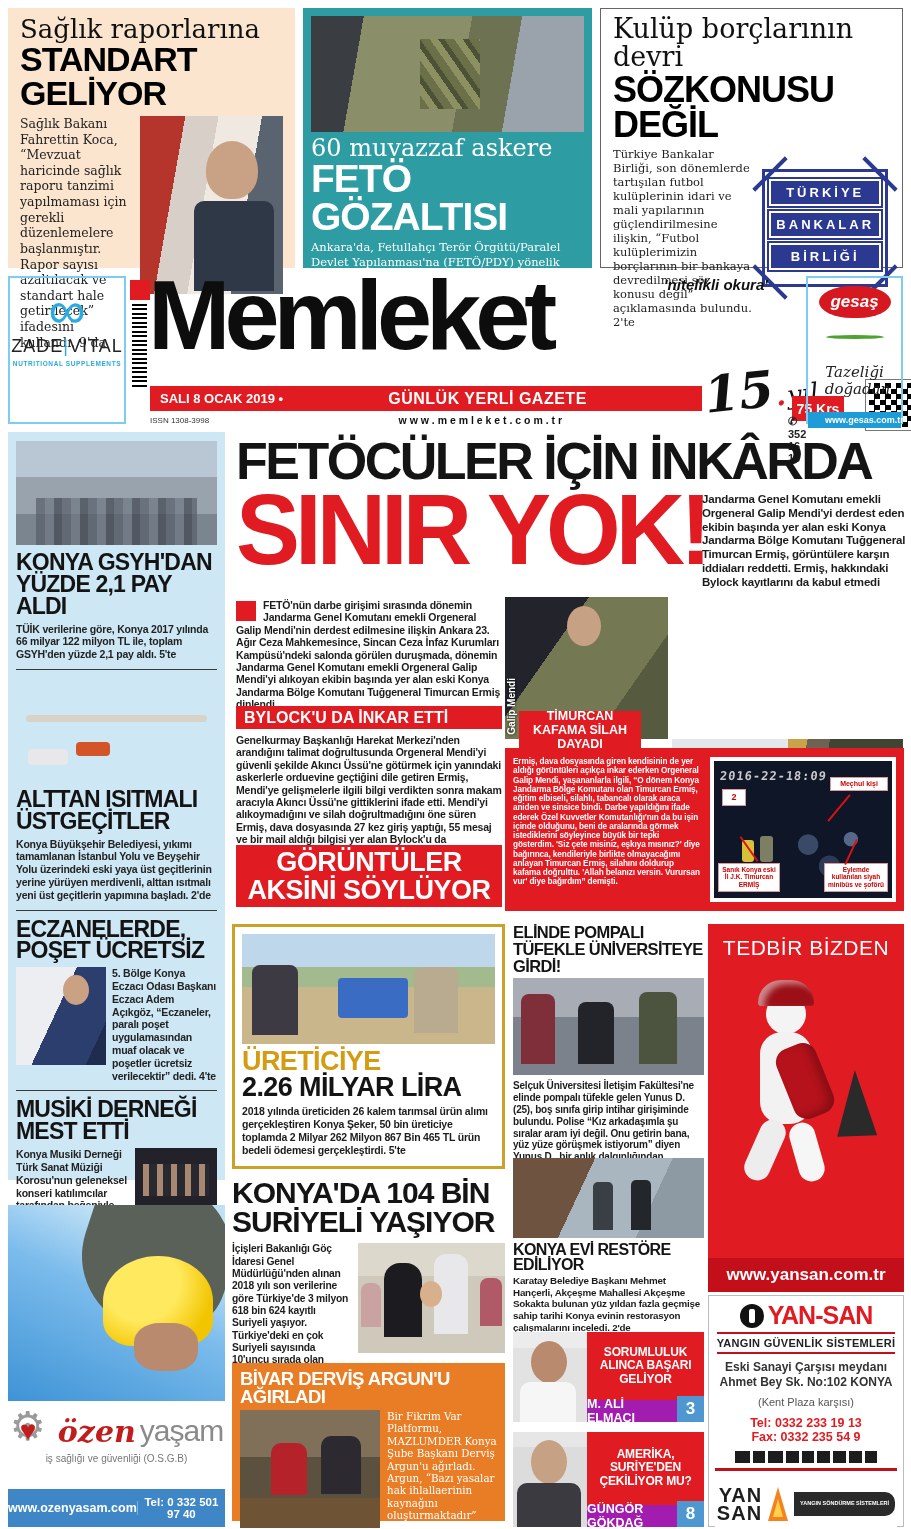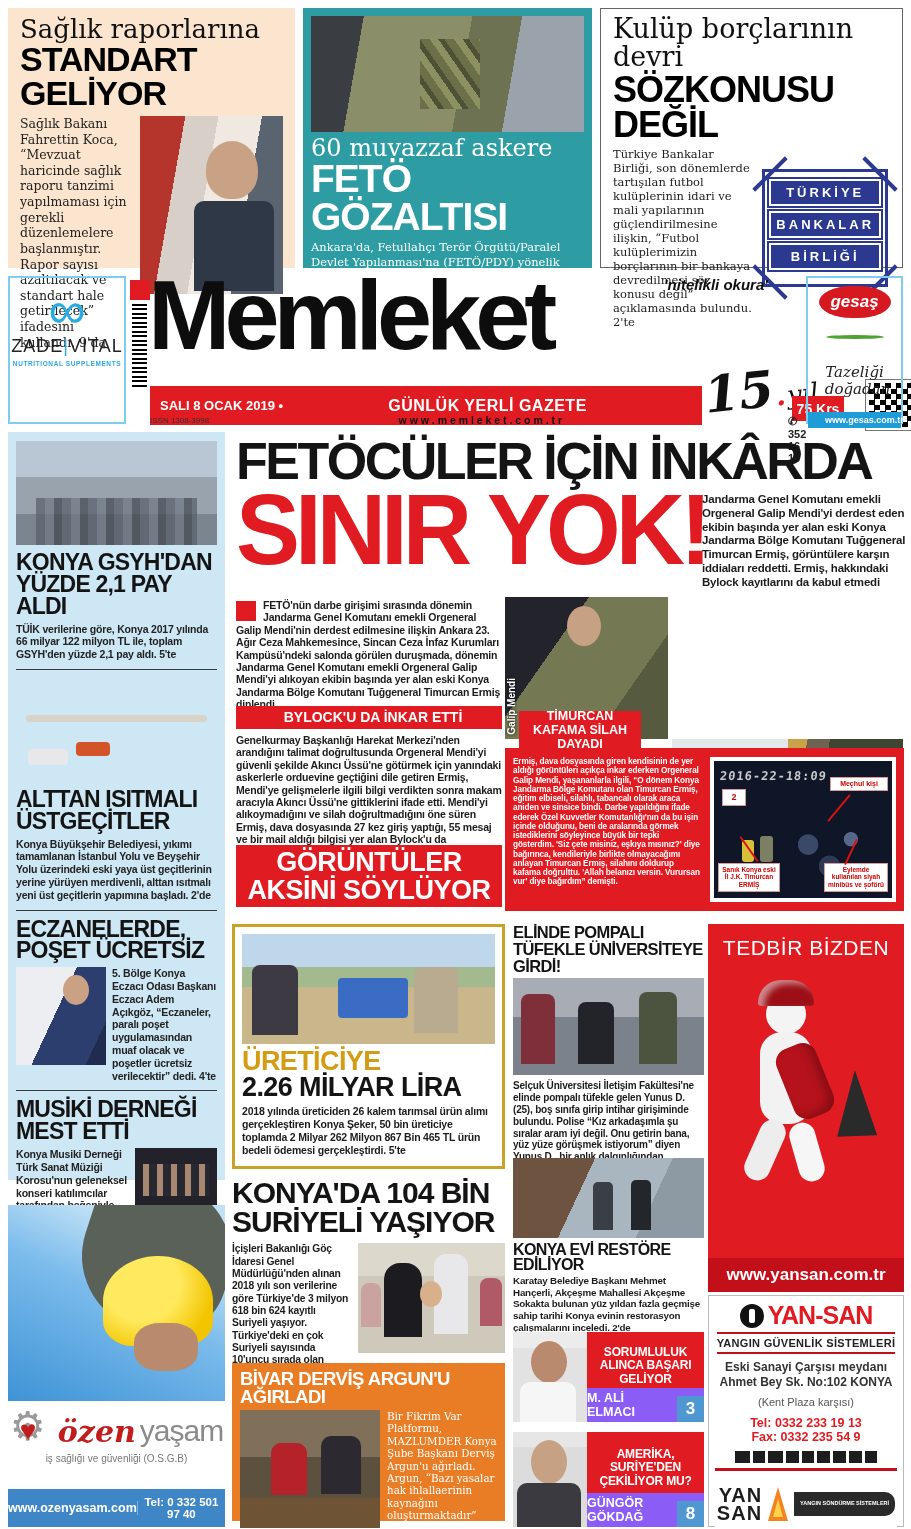--- a/index.html
+++ b/index.html
@@ -42,21 +42,21 @@
   .lc-b { font-weight:bold; font-size:10.5px; line-height:1.22; letter-spacing:-0.2px; color:#222; }
 
   
   .bylock { background:#e11b22; color:#fff; font-weight:bold; }
   .q-label { position:absolute; background:#fff; color:#c00; font-weight:bold; font-size:6.5px;
              padding:2px 3px; text-align:center; line-height:1.2; border:1px solid #d99; }
 
   
   .yansan-ad { left:708px; top:924px; width:196px; height:368px; background:#e11b22; overflow:hidden; }
   .colbox { background:#e11b22; overflow:hidden; }
-  .colbox .strip { position:absolute; left:74px; right:0; bottom:0; height:34px; background:#8b5cf6;
+  .colbox .strip { position:absolute; left:74px; right:0; bottom:0; height:22px; background:#a21caf;
                    color:#fff; font-weight:bold; font-size:12.5px; display:flex; align-items:center;
                    justify-content:flex-end; padding-right:32px; }
   .colbox .pnum { position:absolute; right:0; bottom:0; width:27px; height:26px; background:#4e97d1;
                   color:#fff; font-weight:bold; font-size:17px; display:flex; align-items:center; justify-content:center; }
   .colbox .ctitle { position:absolute; left:78px; right:4px; color:#fff; font-weight:bold; font-size:12px;
                     text-align:center; line-height:1.12; letter-spacing:-0.2px; }
 </style>
 </head>
 <body>
 
@@ -108,21 +108,21 @@
       <span>ZADE</span><span style="color:#29abe2;">|</span><span>VITAL</span>
     </div>
     <div style="font-size:6.5px; color:#29abe2; letter-spacing:0.6px; font-weight:bold; margin-top:3px;">NUTRITIONAL SUPPLEMENTS</div>
   </div>
 
   <div class="abs" style="left:130px; top:272px; width:672px; height:158px;">
     <div class="abs" style="left:0; top:8px; width:20px; height:20px; background:#e11b22;"></div>
     <div class="abs" style="left:2px; top:32px; width:15px; height:84px; background:repeating-linear-gradient(to bottom,#000 0 2px,#fff 2px 4px,#000 4px 6px,#fff 6px 9px);"></div>
     <div class="abs" style="left:18px; top:-14px; font-size:99px; font-weight:bold; letter-spacing:-6px; color:#0d0d0d;">Memleket</div>
     <div class="abs" style="left:534px; top:4px; font-size:15px; font-weight:bold; font-style:italic; color:#111;">'nitelikli okura'</div>
-    <div class="abs redbar" style="left:20px; top:114px; width:552px; height:39px; padding:0 10px;">
+    <div class="abs redbar" style="left:20px; top:114px; width:552px; height:25px; padding:0 10px;">
       <span style="font-size:13px; font-weight:bold;">SALI 8 OCAK 2019 •</span>
       <span style="font-size:16px; font-weight:bold; letter-spacing:0.5px; margin:0 auto;">GÜNLÜK YERLİ GAZETE</span>
     </div>
     <div class="abs" style="left:20px; top:142px; width:552px; display:flex; justify-content:space-between; align-items:center;">
       <span style="font-size:8px; color:#333;">ISSN 1308-3998</span>
       <span style="font-size:10.5px; font-weight:bold; color:#111; margin-right:140px;">w w w . m e m l e k e t . c o m . t r</span>
     </div>
     <div class="abs" style="left:574px; top:88px; transform:rotate(-6deg); font-family:'DejaVu Serif',serif; font-style:italic; color:#111;">
       <span style="font-size:50px; font-weight:bold;">15</span><span style="color:#e11b22; font-size:40px;">.</span><span style="font-size:26px;">yıl</span>
     </div>
@@ -183,21 +183,21 @@
   </div>
 
   <div class="abs hl" style="left:236px; top:437px; width:670px; font-size:52px; letter-spacing:-2.5px;">FETÖCÜLER İÇİN İNKÂRDA</div>
   <div class="abs hl" style="left:236px; top:482px; font-size:96px; color:#e11b22; letter-spacing:-5px; transform:scaleY(1.04); transform-origin:top left;">SINIR YOK!</div>
   <div class="abs bodytxt" style="left:702px; top:493px; width:204px; font-size:11.5px; line-height:1.2;">Jandarma Genel Komutanı emekli Orgeneral Galip Mendi'yi derdest eden ekibin başında yer alan eski Konya Jandarma Bölge Komutanı Tuğgeneral Timurcan Ermiş, görüntülere karşın iddiaları reddetti. Ermiş, hakkındaki Bylock kayıtlarını da kabul etmedi</div>
 
   <div class="abs" style="left:236px; top:599px; width:266px;">
     <div style="float:left; width:20px; height:20px; background:#e11b22; margin:2px 7px 2px 0;"></div>
     <span class="bodytxt" style="font-size:10.5px; line-height:1.18; display:block;">FETÖ'nün darbe girişimi sırasında dönemin Jandarma Genel Komutanı emekli Orgeneral Galip Mendi'nin derdest edilmesine ilişkin Ankara 23. Ağır Ceza Mahkemesince, Sincan Ceza İnfaz Kurumları Kampüsü'ndeki salonda görülen duruşmada, dönemin Jandarma Genel Komutanı emekli Orgeneral Galip Mendi'yi alıkoyan ekibin başında yer alan eski Konya Jandarma Bölge Komutanı Tuğgeneral Timurcan Ermiş dinlendi.</span>
   </div>
-  <div class="abs bylock" style="left:236px; top:706px; width:266px; height:23px; font-size:14px; line-height:23px; padding-left:8px;text-align:center;">BYLOCK'U DA İNKAR ETTİ</div>
+  <div class="abs bylock" style="left:236px; top:706px; width:266px; height:23px; font-size:16px; line-height:23px; padding-left:8px;">BYLOCK'U DA İNKAR ETTİ</div>
   <div class="abs bodytxt" style="left:236px; top:734px; width:266px; font-size:10.5px; line-height:1.18;">Genelkurmay Başkanlığı Harekat Merkezi'nden arandığını talimat doğrultusunda Orgeneral Mendi'yi güvenli şekilde Akıncı Üssü'ne götürmek için yanındaki askerlerle orduevine geçtiğini dile getiren Ermiş, Mendi'ye gelişmelerle ilgili bilgi verdikten sonra makam aracıyla Akıncı Üssü'ne gittiklerini ifade etti. Mendi'yi alıkoymadığını ve silah doğrultmadığını öne süren Ermiş, dava dosyasında 27 kez giriş yaptığı, 55 mesaj ve bir mail aldığı bilgisi yer alan Bylock'u da kullanmadığını söyledi. 7'de</div>
   <div class="abs bylock" style="left:236px; top:845px; width:266px; height:62px; font-size:27px; letter-spacing:-0.5px; display:flex; align-items:center; justify-content:center; text-align:center; line-height:1.05;">GÖRÜNTÜLER AKSİNİ SÖYLÜYOR</div>
 
   <div class="abs ph" style="left:505px; top:597px; width:163px; height:142px; background:linear-gradient(125deg,#23232c 0 32%,#747853 32% 72%,#565b40 72%);">
     <div style="position:absolute; left:38%; top:6%; width:34px; height:40px; border-radius:50%; background:#c7a183;"></div>
     <div class="vlabel">Galip Mendi</div>
   </div>
   <div class="abs ph" style="left:672px; top:597px; width:231px; height:142px;">
     <div style="position:absolute; left:0; top:0; width:50%; height:100%; background:linear-gradient(#e3e6ea 0 20%,#d2d7dd 20%);">
       <div style="position:absolute; left:30%; top:8%; width:36px; height:44px; border-radius:50%; background:#b98a6d;"></div>

